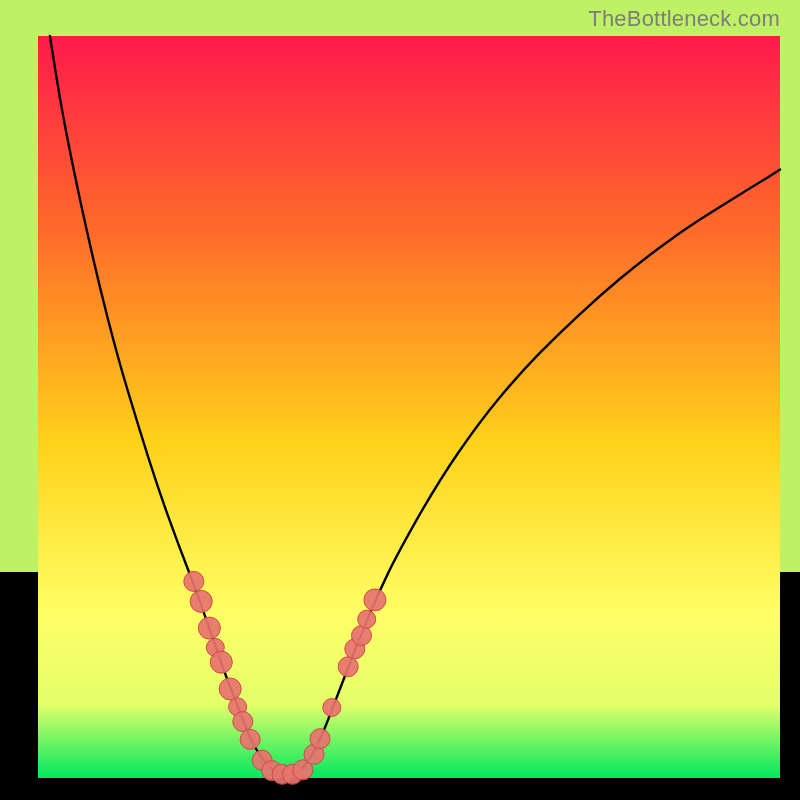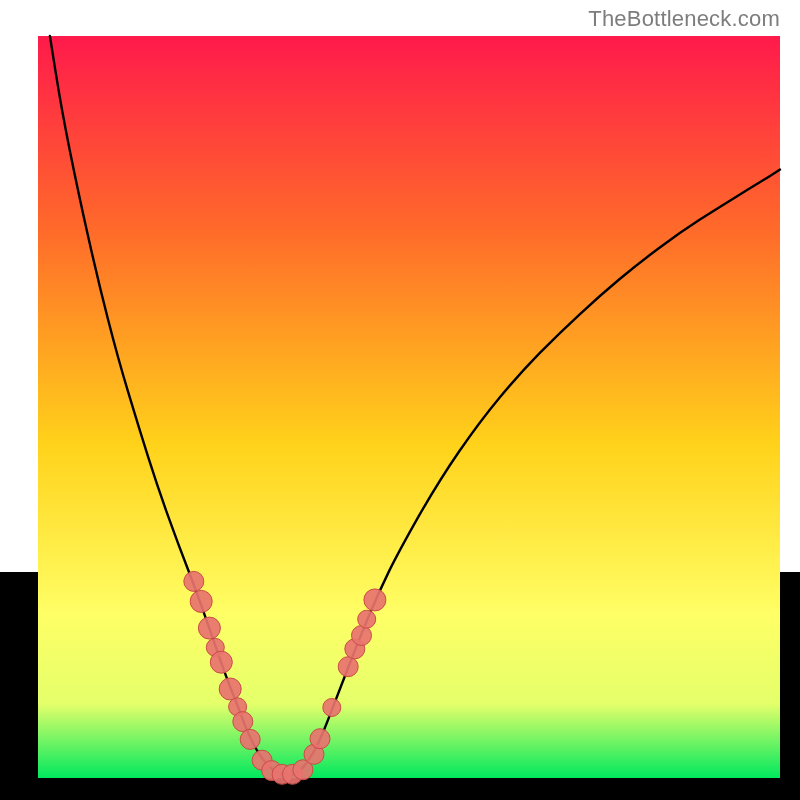--- a/index.html
+++ b/index.html
@@ -10,21 +10,21 @@
     overflow: hidden;
     background: #000;
     font-family: Arial, Helvetica, sans-serif;
   }
   .frame {
     position: absolute;
     left: 0;
     top: 0;
     width: 800px;
     height: 572px;
-    background: #ffffff;
+    background: #bef264;
   }
   .watermark {
     position: absolute;
     color: #7d7d7d;
     font-size: 22px;
     font-weight: 400;
     letter-spacing: 0.2px;
   }
   svg {
     position: absolute;

